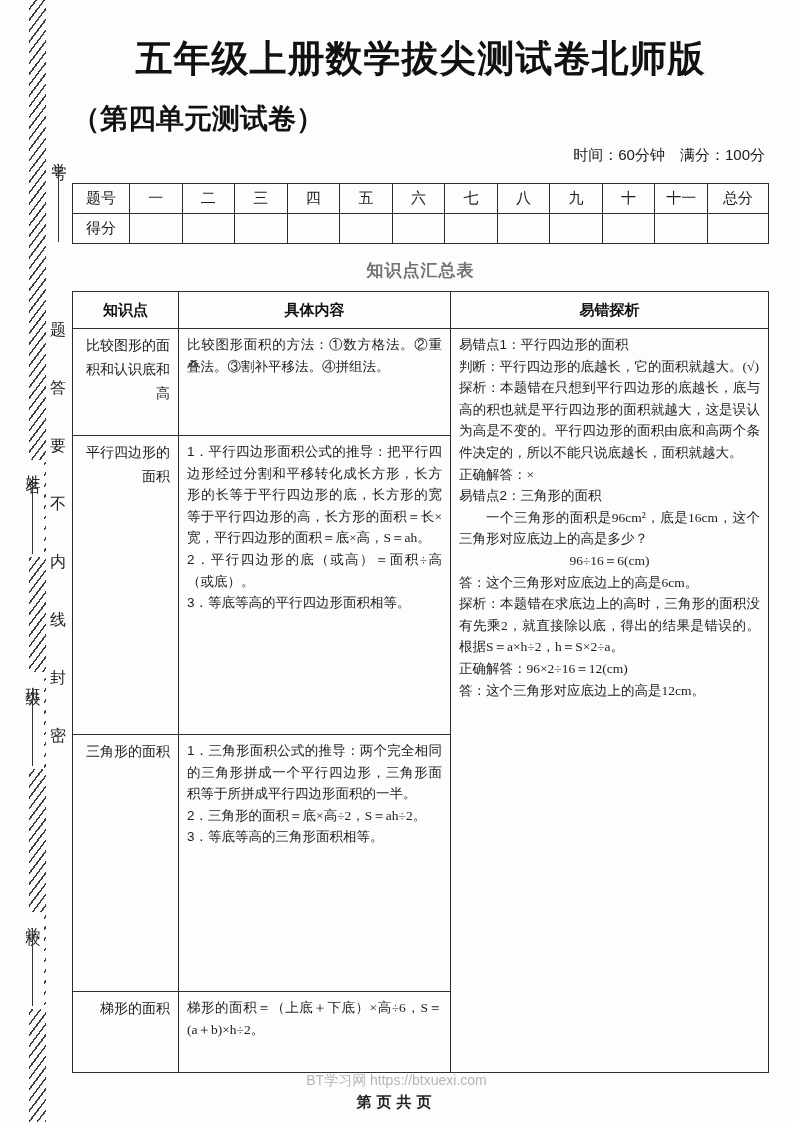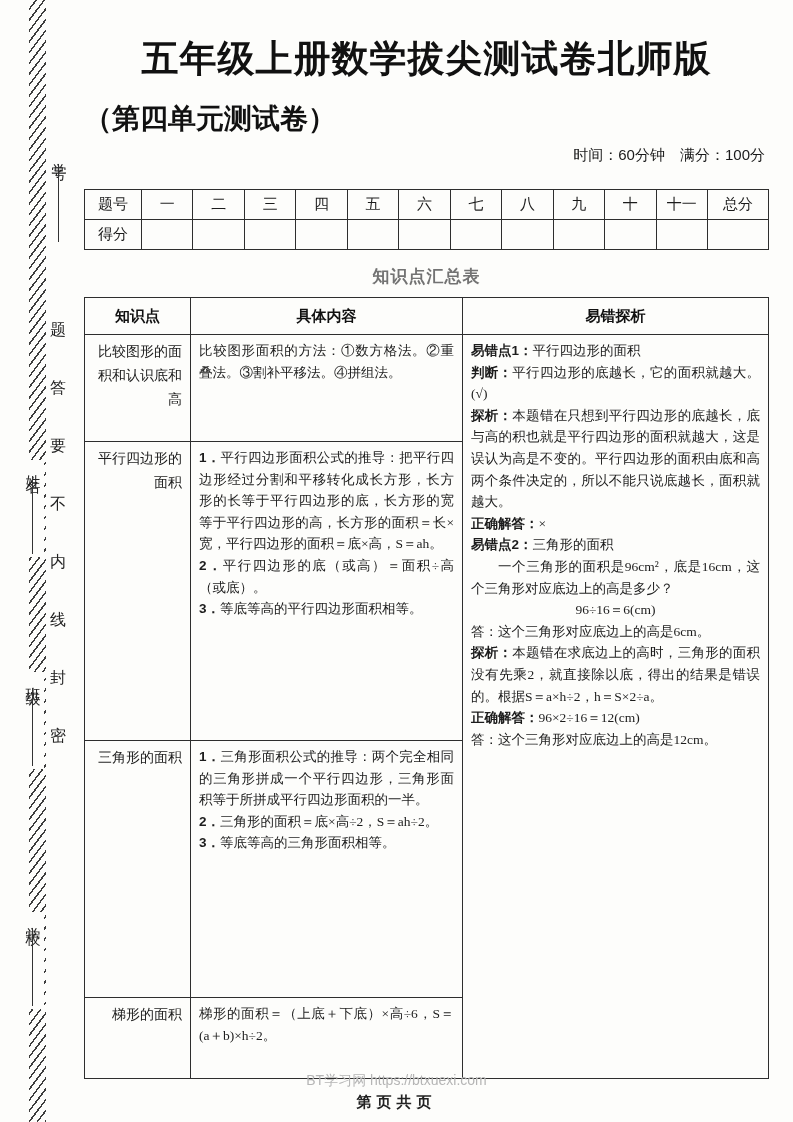--- a/index.html
+++ b/index.html
@@ -36,39 +36,39 @@
   .f-xuexiao{left:21px;top:912px;}
   .seal-phrase{
     position:absolute;left:49px;top:322px;width:18px;z-index:3;
     display:flex;flex-direction:column;gap:42px;align-items:center;
     font-family:"Liberation Sans", sans-serif;
     font-size:16px;color:#222;
   }
   .seal-phrase div{height:16px;line-height:16px;}
 
   
-  .content{position:absolute;left:84px;right:24px;top:0;z-index:2;}
+  .content{position:absolute;left:72px;right:24px;top:0;z-index:2;}
   .title{
     margin:34px 0 0 0;text-align:center;
     font-family:"Liberation Sans", sans-serif;
     font-size:37px;font-weight:700;letter-spacing:1px;color:#111;
   }
   .subtitle{
     margin:16px 0 0 0;text-align:left;
     font-family:Liberation Mono, monospace;
     font-size:28px;font-weight:700;color:#111;
   }
   .meta{
     margin-top:8px;text-align:right;padding-right:4px;
     font-family:"Liberation Sans", sans-serif;
     font-size:15px;color:#1a1a1a;
   }
 
   table{border-collapse:collapse;width:100%;table-layout:fixed;}
-  .score-table{margin-top:24px;}
+  .score-table{margin-top:18px;}
   .score-table td{
     border:1.6px solid #2e2e2e;height:27px;
     text-align:center;font-size:15px;
     font-family:"Liberation Sans", sans-serif;
   }
   .score-table .c-first{width:54px;}
   .score-table .c-last{width:58px;}
 
   .summary-title{
     margin:15px 0 9px 0;text-align:center;
@@ -87,21 +87,21 @@
   .kp-table col.col-point{width:106px;}
   .kp-table col.col-content{width:272px;}
   .kp-point{
     text-align:right;vertical-align:middle;
     font-size:14px;line-height:1.7;
   }
   .kp-content,.kp-analysis{font-size:13.5px;line-height:1.6;}
   .kp-content p,.kp-analysis p{margin:0;text-align:justify;}
   .kp-analysis p.center{text-align:center;}
   .kp-analysis p.indent{text-indent:2em;}
-  .kp-table b{font-family:"Liberation Sans", sans-serif;font-weight:700;}
+  .kp-table b{font-family:"Liberation Sans", sans-serif;font-weight:400;}
   .kp-row-0 .kp-point{height:96px;}
   .kp-row-1 .kp-point{height:288px;}
   .kp-row-2 .kp-point{height:246px;}
   .kp-row-3 .kp-point{height:70px;}
 
   
   .footer{position:absolute;left:0;right:0;bottom:10px;text-align:center;z-index:2;}
   .site{
     color:#b5b5b5;font-size:14px;
     font-family:"Liberation Sans", sans-serif;

